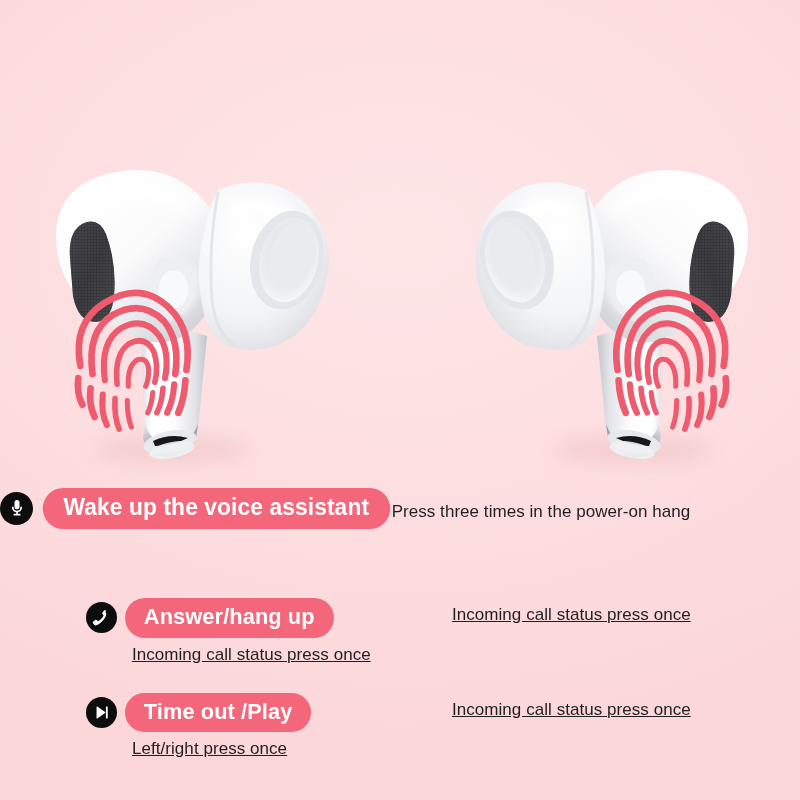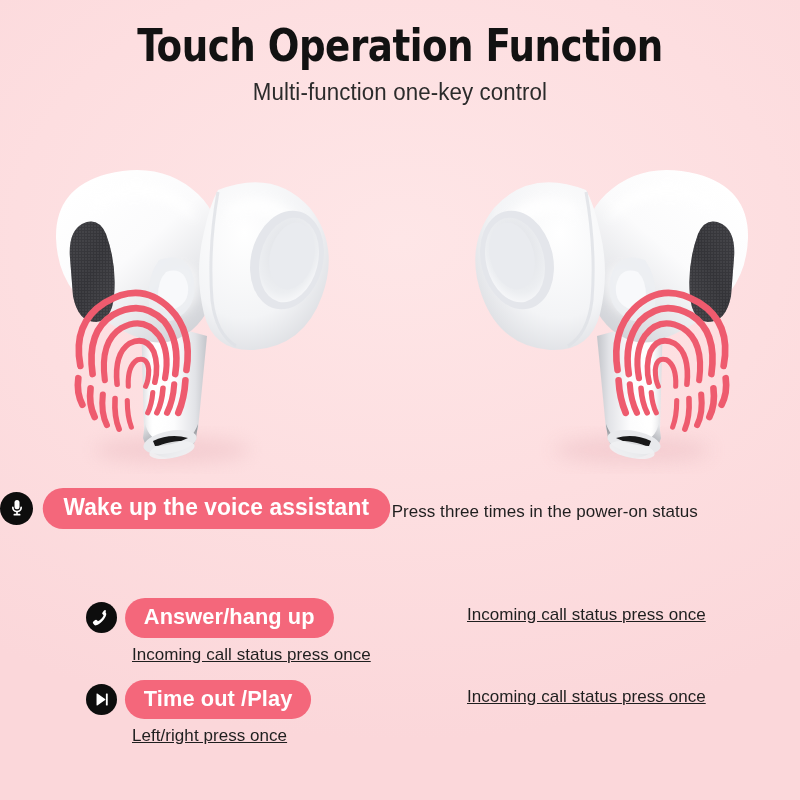--- a/index.html
+++ b/index.html
@@ -87,21 +87,20 @@
 
   
   .grid {
     position: absolute;
     top: 598px;
     left: 86px;
     width: 640px;
     display: grid;
     grid-template-columns: 320px 320px;
     grid-row-gap: 28px;
-    gap: 15px;
   }
   .cell {
     display: flex;
     flex-direction: column;
     align-items: flex-start;
   }
   .cell-line {
     display: flex;
     align-items: center;
     gap: 7px;
@@ -142,24 +141,20 @@
     white-space: nowrap;
     letter-spacing: 0.05px;
   }
   .cell .caption { margin-left: 46px; text-decoration: underline; }
 </style>
 </head>
 <body>
 
 <div class="page">
 
-  <div class="header">
-    <div class="title">Touch Operation Function</div>
-    <div class="subtitle">Multi-function one-key control</div>
-  </div>
 
   <div class="buds">
 
     <div class="bud bud-left">
       <svg viewBox="0 0 330 330" xmlns="http://www.w3.org/2000/svg">
         <defs>
           <linearGradient id="bodyG" x1="0.15" y1="0.1" x2="0.85" y2="0.95">
             <stop offset="0%" stop-color="#ffffff"></stop>
             <stop offset="45%" stop-color="#fbfbfc"></stop>
             <stop offset="75%" stop-color="#e6e7ea"></stop>
@@ -370,21 +365,21 @@
   <div class="voice-row">
     <div class="voice-line">
       <span class="ico">
         <svg width="20" height="20" viewBox="0 0 24 24" fill="#ffffff">
           <rect x="9" y="2.5" width="6" height="11" rx="3"></rect>
           <path d="M6 11.2a1 1 0 0 1 2 0 4 4 0 0 0 8 0 1 1 0 0 1 2 0 6 6 0 0 1-5 5.9V19h2.2a1 1 0 0 1 0 2H8.8a1 1 0 0 1 0-2H11v-1.9A6 6 0 0 1 6 11.2z"></path>
         </svg>
       </span>
       <span class="pill lg">Wake up the voice assistant</span>
     </div>
-    <div class="caption">Press three times in the power-on status</div>
+    <div class="caption">Press three times in the power-on hang</div>
   </div>
 
   <div class="grid">
 
     <div class="cell">
       <div class="cell-line">
         <span class="ico small">
           <svg width="19" height="19" viewBox="0 0 24 24" fill="#ffffff">
             <path d="M17.6 3.1a1.7 1.7 0 0 0-2.4.2l-1.9 2.3a1.7 1.7 0 0 0 .2 2.4l1.2 1c-.5 1.5-1.5 3.1-2.9 4.6-1.4 1.5-2.9 2.6-4.3 3.2l-1.1-1.3a1.7 1.7 0 0 0-2.4-.2l-2.3 1.9a1.7 1.7 0 0 0-.2 2.4l1.3 1.6c.6.7 1.6 1 2.5.7 2.6-.8 5.4-2.7 7.9-5.4 2.5-2.7 4.2-5.6 4.8-8.3.2-.9-.1-1.9-.8-2.5z"></path>
           </svg>

